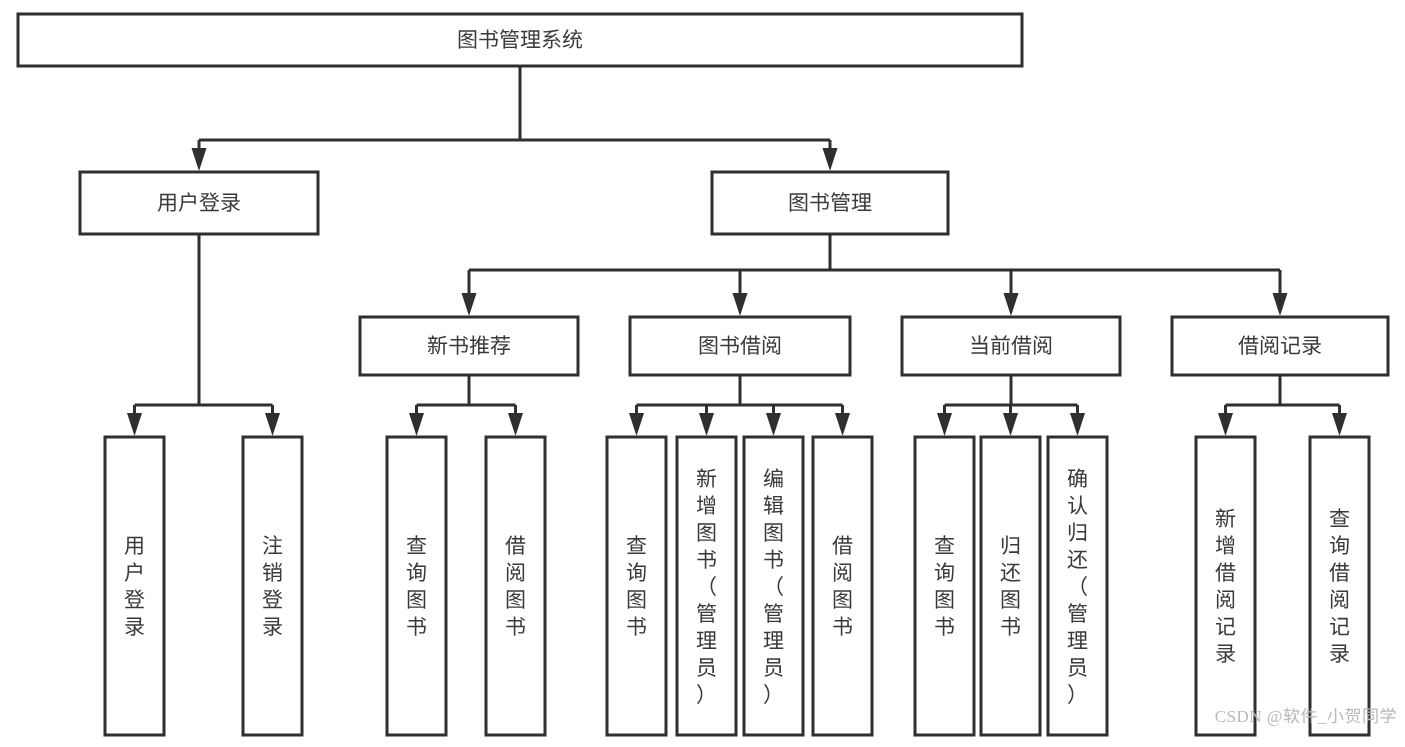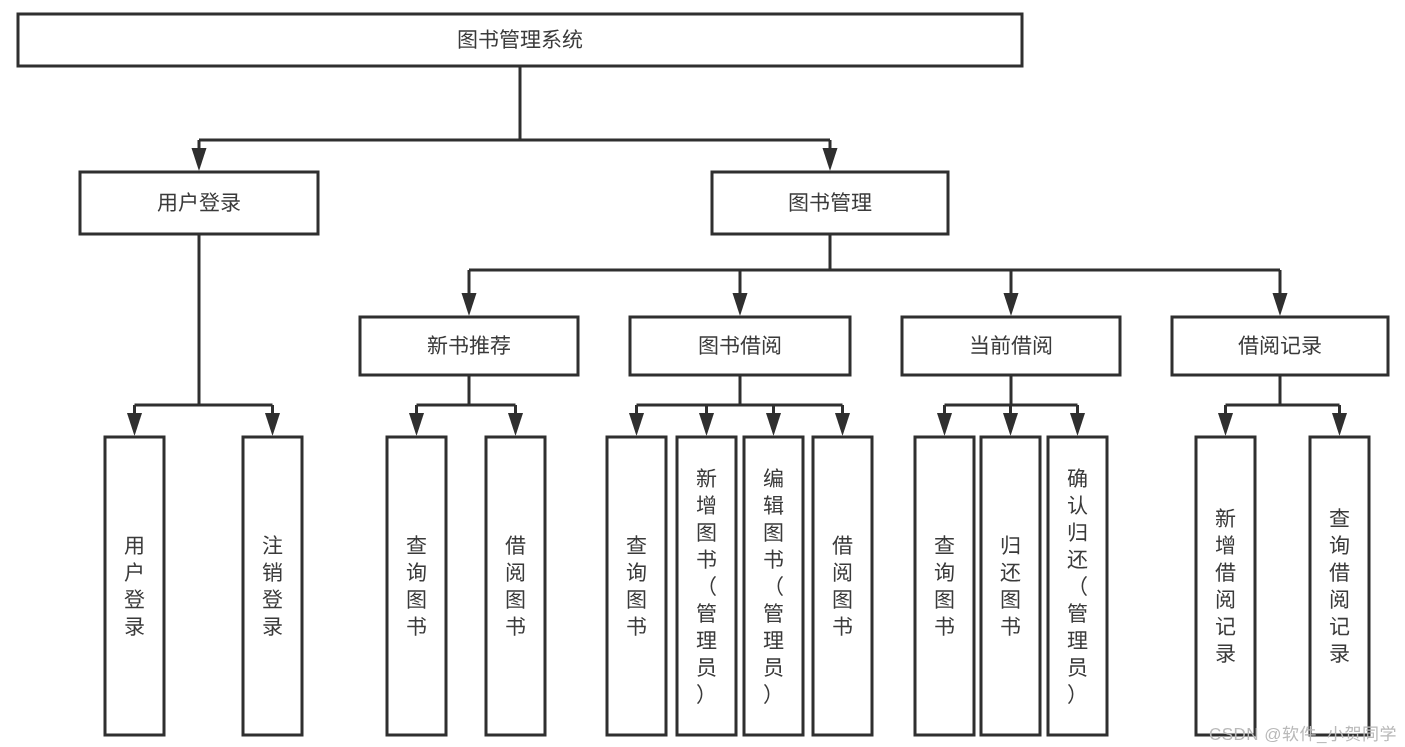--- a/index.html
+++ b/index.html
@@ -53,22 +53,22 @@
   }
   .node-label-v {
     font-family: "DejaVu Sans", "Liberation Sans", sans-serif;
     font-size: 21px;
     fill: #3a3a3a;
     text-anchor: middle;
   }
   .watermark-text {
     position: absolute;
     right: 8px;
-    bottom: 2px;
-    font-family: Liberation Sans, sans-serif;
+    bottom: 20px;
+    font-family: Liberation Serif, serif;
     font-size: 17px;
     color: #b9b9b9;
     letter-spacing: 0.5px;
     white-space: nowrap;
     pointer-events: none;
   }
 </style>
 </head>
 <body>
 

